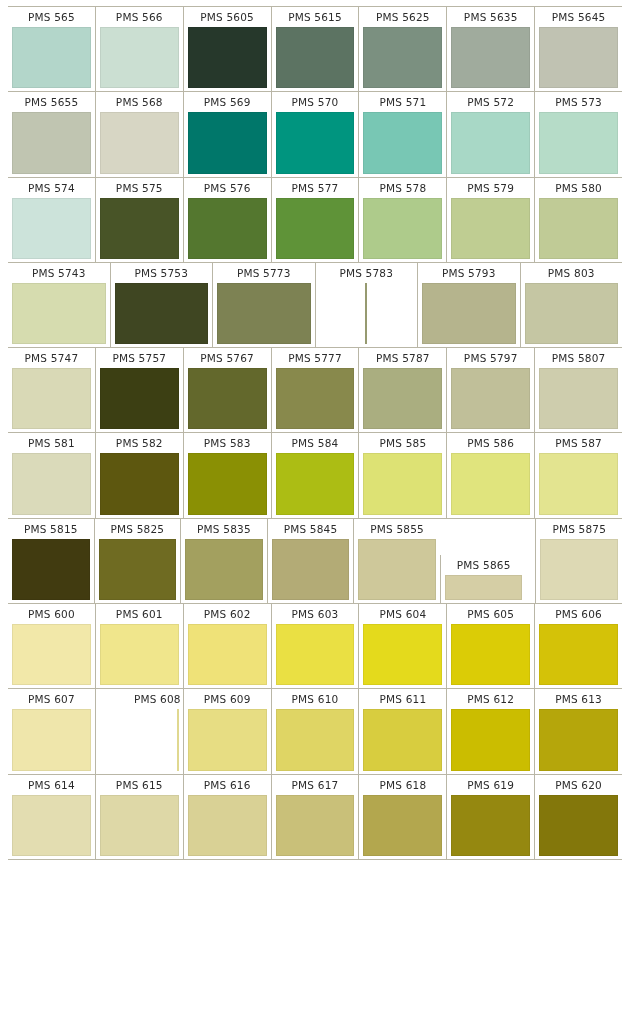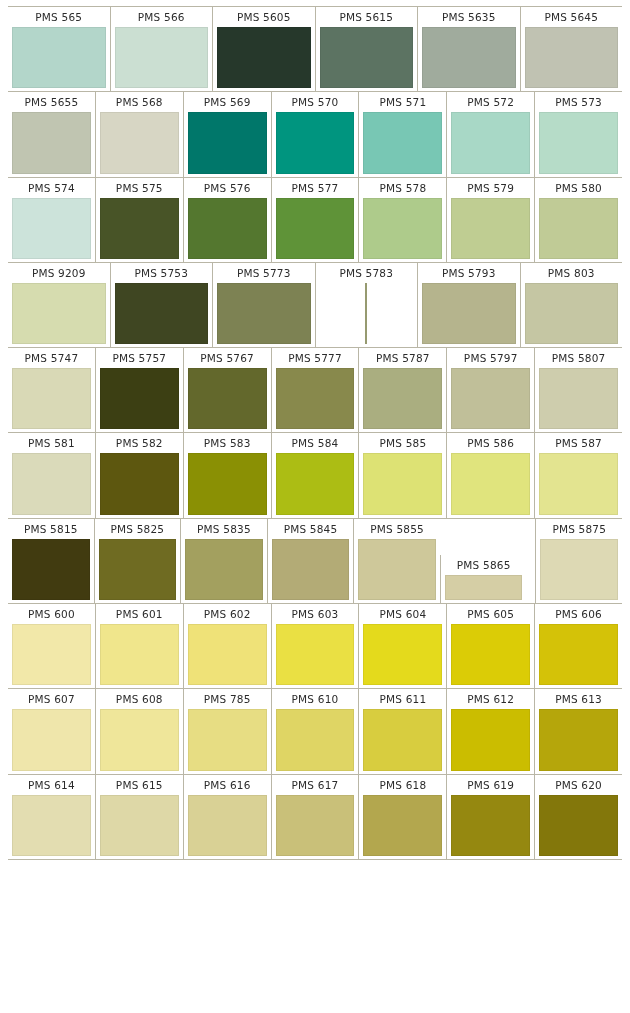--- a/index.html
+++ b/index.html
@@ -93,20 +93,26 @@
           <div class="swatch" style="background-color: rgb(38, 56, 43);"></div>
         </div>
       </div>
       <div class="cell" style="border-left-color: rgb(185, 182, 166);">
         <div class="swatch-label">PMS 5615</div>
         <div class="swatch-wrap">
           <div class="swatch" style="background-color: rgb(92, 115, 98);"></div>
         </div>
       </div>
       <div class="cell" style="border-left-color: rgb(185, 182, 166);">
+        <div class="swatch-label">PMS 5625</div>
+        <div class="swatch-wrap">
+          <div class="swatch" style="background-color: rgb(123, 144, 128);"></div>
+        </div>
+      </div>
+      <div class="cell" style="border-left-color: rgb(185, 182, 166);">
         <div class="swatch-label">PMS 5635</div>
         <div class="swatch-wrap">
           <div class="swatch" style="background-color: rgb(160, 171, 157);"></div>
         </div>
       </div>
       <div class="cell" style="border-left-color: rgb(185, 182, 166);">
         <div class="swatch-label">PMS 5645</div>
         <div class="swatch-wrap">
           <div class="swatch" style="background-color: rgb(192, 194, 178);"></div>
         </div>
@@ -195,21 +201,21 @@
       </div>
       <div class="cell" style="border-left-color: rgb(185, 182, 166);">
         <div class="swatch-label">PMS 580</div>
         <div class="swatch-wrap">
           <div class="swatch" style="background-color: rgb(192, 203, 150);"></div>
         </div>
       </div>
     </div>
     <div class="row" style="border-top-color: rgb(185, 182, 166);">
       <div class="cell" style="border-left-color: rgb(185, 182, 166);">
-        <div class="swatch-label">PMS 9209</div>
+        <div class="swatch-label">PMS 5743</div>
         <div class="swatch-wrap">
           <div class="swatch" style="background-color: rgb(214, 220, 175);"></div>
         </div>
       </div>
       <div class="cell" style="border-left-color: rgb(185, 182, 166);">
         <div class="swatch-label">PMS 5753</div>
         <div class="swatch-wrap">
           <div class="swatch" style="background-color: rgb(63, 70, 34);"></div>
         </div>
       </div>
@@ -414,28 +420,28 @@
         </div>
       </div>
     </div>
     <div class="row" style="border-top-color: rgb(185, 182, 166);">
       <div class="cell" style="border-left-color: rgb(185, 182, 166);">
         <div class="swatch-label">PMS 607</div>
         <div class="swatch-wrap">
           <div class="swatch" style="background-color: rgb(239, 230, 171);"></div>
         </div>
       </div>
-      <div class="cell" style="border-left-color: rgb(185, 182, 166);">
+      <div class="cell" style="border-left-color: rgb(185, 182, 166); align-items: flex-end;">
         <div class="swatch-label">PMS 608</div>
         <div class="swatch-wrap">
           <div class="swatch" style="background-color: rgb(239, 230, 154);"></div>
         </div>
       </div>
       <div class="cell" style="border-left-color: rgb(185, 182, 166);">
-        <div class="swatch-label">PMS 785</div>
+        <div class="swatch-label">PMS 609</div>
         <div class="swatch-wrap">
           <div class="swatch" style="background-color: rgb(231, 221, 131);"></div>
         </div>
       </div>
       <div class="cell" style="border-left-color: rgb(185, 182, 166);">
         <div class="swatch-label">PMS 610</div>
         <div class="swatch-wrap">
           <div class="swatch" style="background-color: rgb(223, 213, 100);"></div>
         </div>
       </div>

